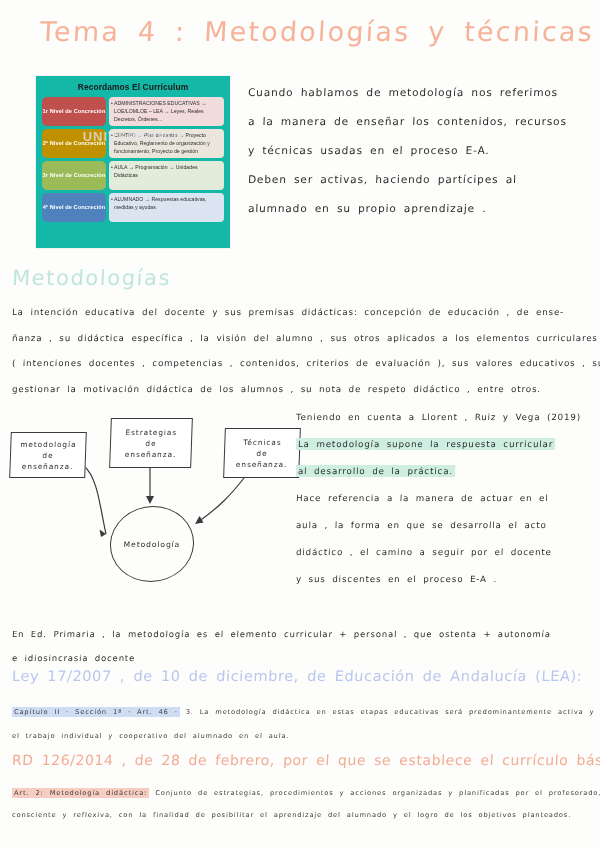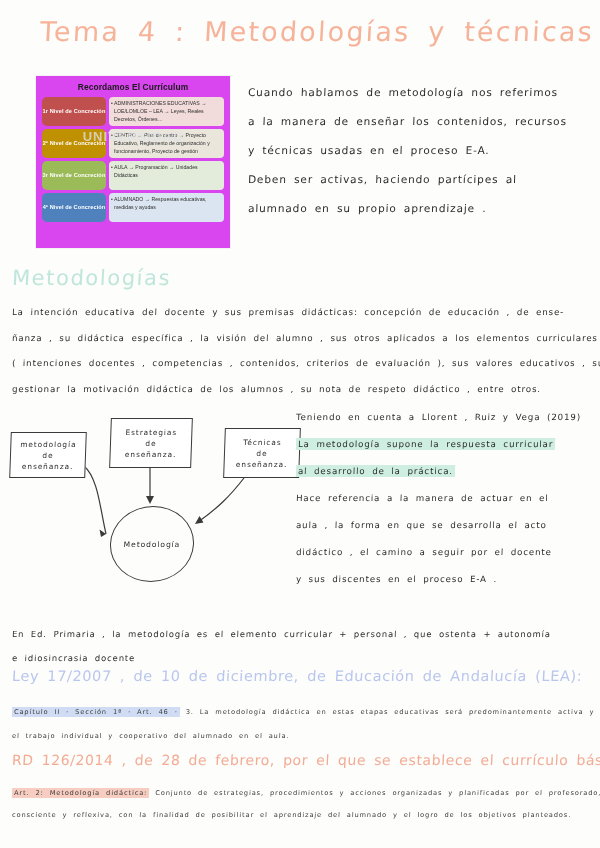--- a/index.html
+++ b/index.html
@@ -30,21 +30,21 @@
     color:#f6b39a;
     letter-spacing:2.2px;
     word-spacing:7px;
     transform:skewX(-3deg);
     white-space:nowrap;
   }
 
   
   #curri{
     position:absolute;left:36px;top:76px;width:194px;height:172px;
-    background:#d946ef;
+    background:#14b8a6;
     box-shadow:0 0 0 1px #f2f2f2;
     padding:0;
   }
   #curri-title{
     text-align:center;font-size:8.4px;font-weight:bold;color:#1a1a1a;
     padding:6px 0 5px 0;letter-spacing:.1px;
     font-family:"Liberation Sans", sans-serif;
   }
   .crow{display:flex;margin:0 6px 3px 6px;height:29px;}
   .clabel{

